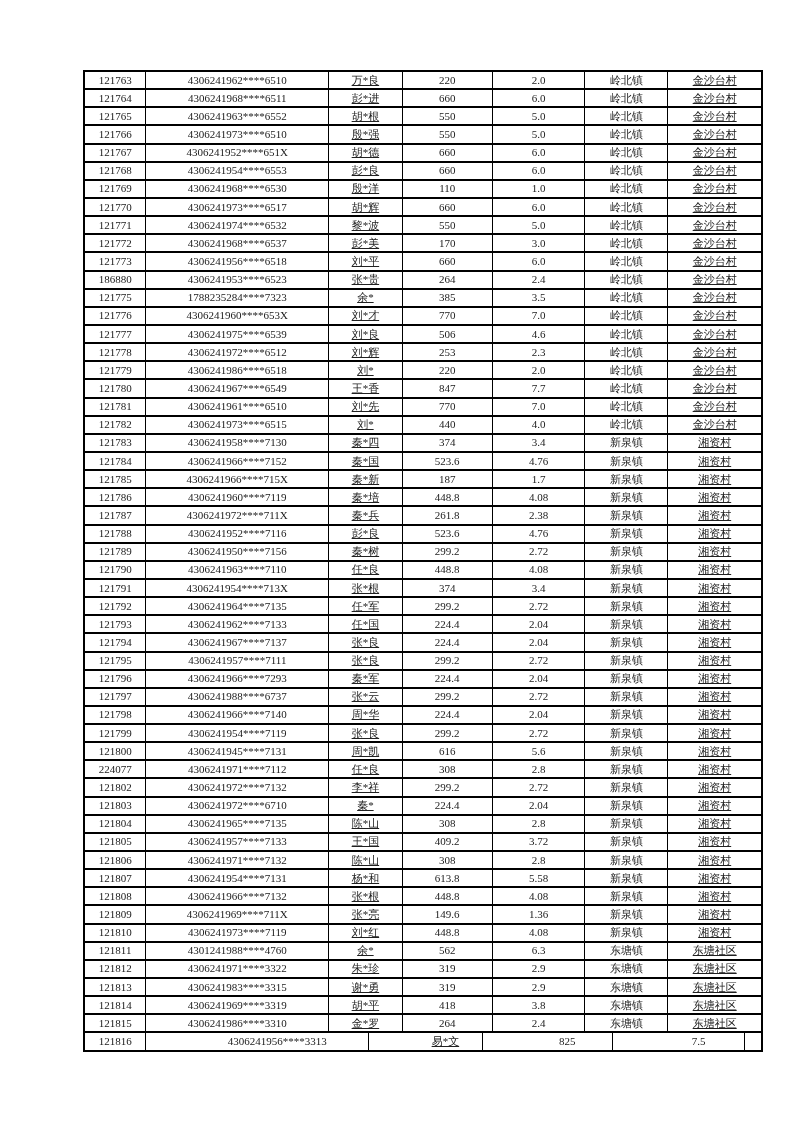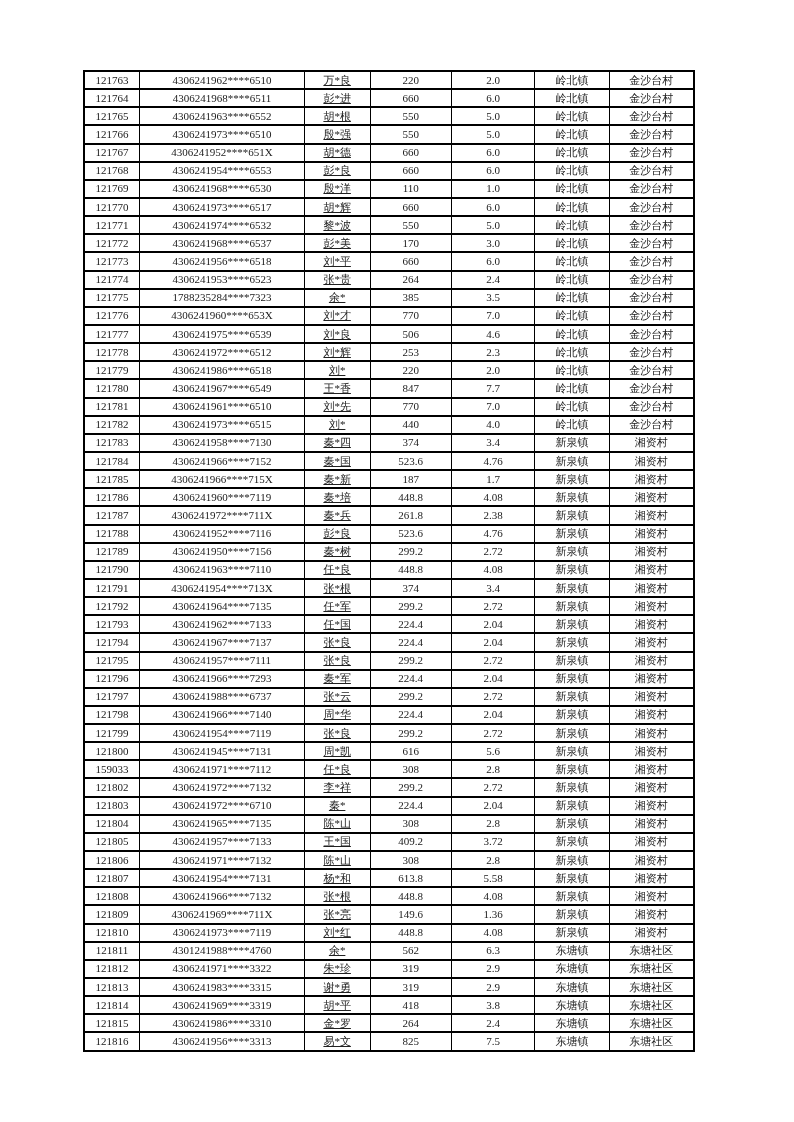--- a/index.html
+++ b/index.html
@@ -12,52 +12,54 @@
     background: #ffffff;
     position: relative;
     font-family: "Liberation Serif", "DejaVu Serif", serif;
     color: #212121;
     overflow: hidden;
   }
   .records-table {
     position: absolute;
     left: 83px;
     top: 70px;
-    width: 612px;
+    width: 680px;
     height: 982px;
     border: 2px solid #000000;
     box-sizing: border-box;
     display: flex;
     flex-direction: column;
     background: #ffffff;
   }
   .row {
     flex: 1 1 0;
     display: flex;
     flex-direction: row;
     border-bottom: 2px solid #000000;
     min-height: 0;
   }
   .row:last-child {
     border-bottom: none;
+    gap: 40px;
   }
   .cell {
     border-right: 1px solid #000000;
     box-sizing: border-box;
     display: flex;
     align-items: center;
     justify-content: center;
     font-size: 11px;
     line-height: 1;
     white-space: nowrap;
     overflow: hidden;
     color: #212121;
   }
   .cell:last-child {
     border-right: none;
+    text-decoration: underline;
   }
   .c0 { flex: 0 0 9.07%; }
   .c1 { flex: 0 0 27.07%; }
   .c2 { flex: 0 0 10.83%; text-decoration: underline; }
   .c3 { flex: 0 0 13.38%; }
   .c4 { flex: 0 0 13.69%; }
   .c5 { flex: 0 0 12.26%; }
   .c6 { flex: 1 1 auto; }
 </style>
 </head>
@@ -158,21 +160,21 @@
     <div class="row">
       <div class="cell c0">121773</div>
       <div class="cell c1">4306241956****6518</div>
       <div class="cell c2">刘*平</div>
       <div class="cell c3">660</div>
       <div class="cell c4">6.0</div>
       <div class="cell c5">岭北镇</div>
       <div class="cell c6">金沙台村</div>
     </div>
     <div class="row">
-      <div class="cell c0">121774</div>
+      <div class="cell c0">186880</div>
       <div class="cell c1">4306241953****6523</div>
       <div class="cell c2">张*贵</div>
       <div class="cell c3">264</div>
       <div class="cell c4">2.4</div>
       <div class="cell c5">岭北镇</div>
       <div class="cell c6">金沙台村</div>
     </div>
     <div class="row">
       <div class="cell c0">121775</div>
       <div class="cell c1">1788235284****7323</div>
@@ -401,21 +403,21 @@
     <div class="row">
       <div class="cell c0">121800</div>
       <div class="cell c1">4306241945****7131</div>
       <div class="cell c2">周*凯</div>
       <div class="cell c3">616</div>
       <div class="cell c4">5.6</div>
       <div class="cell c5">新泉镇</div>
       <div class="cell c6">湘资村</div>
     </div>
     <div class="row">
-      <div class="cell c0">159033</div>
+      <div class="cell c0">224077</div>
       <div class="cell c1">4306241971****7112</div>
       <div class="cell c2">任*良</div>
       <div class="cell c3">308</div>
       <div class="cell c4">2.8</div>
       <div class="cell c5">新泉镇</div>
       <div class="cell c6">湘资村</div>
     </div>
     <div class="row">
       <div class="cell c0">121802</div>
       <div class="cell c1">4306241972****7132</div>

